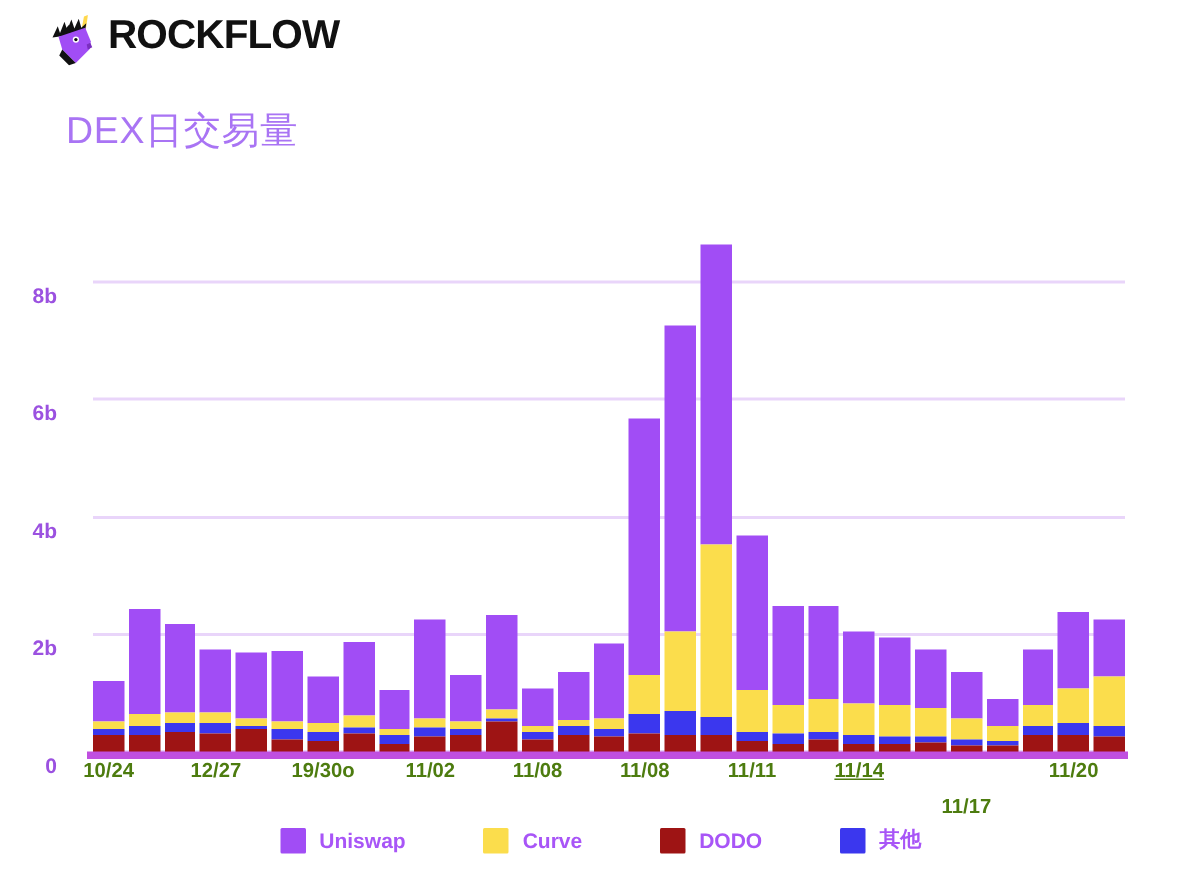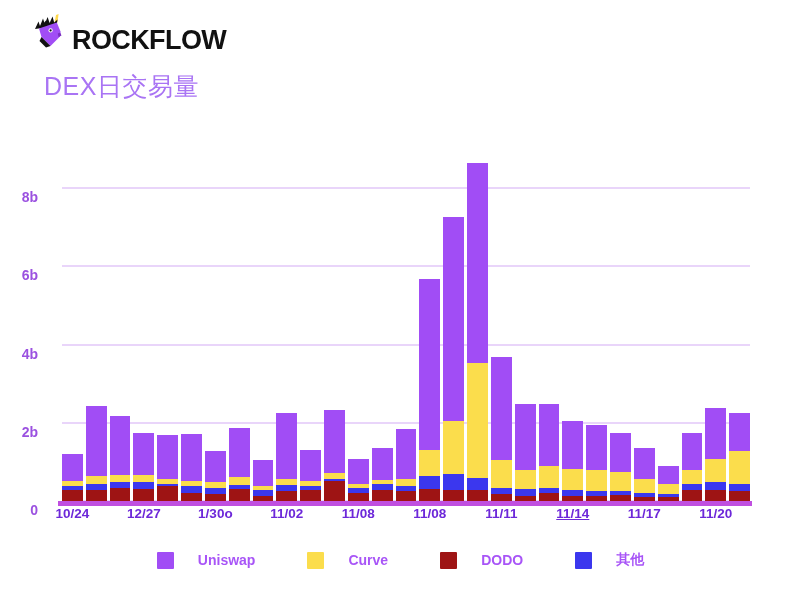--- a/index.html
+++ b/index.html
@@ -7,21 +7,21 @@
     width:801px;height:597px;
     background:#ffffff;
     font-family:"Liberation Sans","DejaVu Sans",sans-serif;
     overflow:hidden;
     position:relative;
   }
 
   
   #brand{
     position:absolute;left:30px;top:8px;
-    display:flex;align-items:flex-end;gap:2px;height:48px;
+    display:flex;align-items:flex-start;gap:2px;height:48px;
   }
   #brand-mark{width:44px;height:44px;position:relative;flex:none;}
   #brand-name{
     font-size:27px;font-weight:bold;color:#111111;
     letter-spacing:-0.6px;margin-left:-4px;
     font-family:"Liberation Sans","DejaVu Sans",sans-serif;
   }
 
   
   #chart-title{
@@ -67,31 +67,31 @@
   .seg-other{background:#3B37EE;}
   .seg-curve{background:#FBDD4C;}
   .seg-uniswap{background:#A14DF5;}
 
   
   #xaxis{
     position:absolute;left:62px;top:506px;width:688px;height:24px;
   }
   .xlabel{
     position:absolute;top:0;
-    font-size:13.5px;font-weight:bold;color:#6d28d9;
+    font-size:13.5px;font-weight:bold;color:#4d7c0f;
     transform:translateX(-50%);white-space:nowrap;
   }
 
   
   #legend{
     position:absolute;left:0;right:0;top:551px;
     display:flex;justify-content:center;align-items:center;
     gap:52px;
   }
-  .legend-item{display:flex;align-items:center;gap:24px;}
+  .legend-item{display:flex;align-items:center;gap:9px;}
   .legend-swatch{width:17px;height:17px;border-radius:1px;flex:none;}
   .legend-label{
     font-size:14px;font-weight:bold;color:#A855F7;white-space:nowrap;
   }
 </style>
 </head>
 <body>
 
 <div id="brand">
   <div id="brand-mark">
@@ -308,27 +308,27 @@
         <div class="seg seg-curve" style="height: 33.6356px; background: rgb(251, 221, 76);"></div>
         <div class="seg seg-uniswap" style="height: 37.5467px; background: rgb(161, 77, 245);"></div>
       </div>
     </div>
   <div id="axis-line"></div>
 </div>
 
 <div id="xaxis">
     <div class="xlabel" style="left: 10.4138px;">10/24</div>
     <div class="xlabel" style="left: 81.8966px;">12/27</div>
-    <div class="xlabel" style="left: 153.379px;">1/30o</div>
+    <div class="xlabel" style="left: 153.379px;">19/30o</div>
     <div class="xlabel" style="left: 224.862px;">11/02</div>
     <div class="xlabel" style="left: 296.345px;">11/08</div>
     <div class="xlabel" style="left: 367.828px;">11/08</div>
     <div class="xlabel" style="left: 439.31px;">11/11</div>
     <div class="xlabel" style="left: 510.793px; text-decoration: underline;">11/14</div>
-    <div class="xlabel" style="left: 582.276px;">11/17</div>
+    <div class="xlabel" style="left: 582.276px; margin-top: 24px;">11/17</div>
     <div class="xlabel" style="left: 653.759px;">11/20</div>
   </div>
 
 <div id="legend">
     <div class="legend-item">
       <span class="legend-swatch" style="background: rgb(161, 77, 245);"></span>
       <span class="legend-label">Uniswap</span>
     </div>
     <div class="legend-item">
       <span class="legend-swatch" style="background: rgb(251, 221, 76);"></span>

